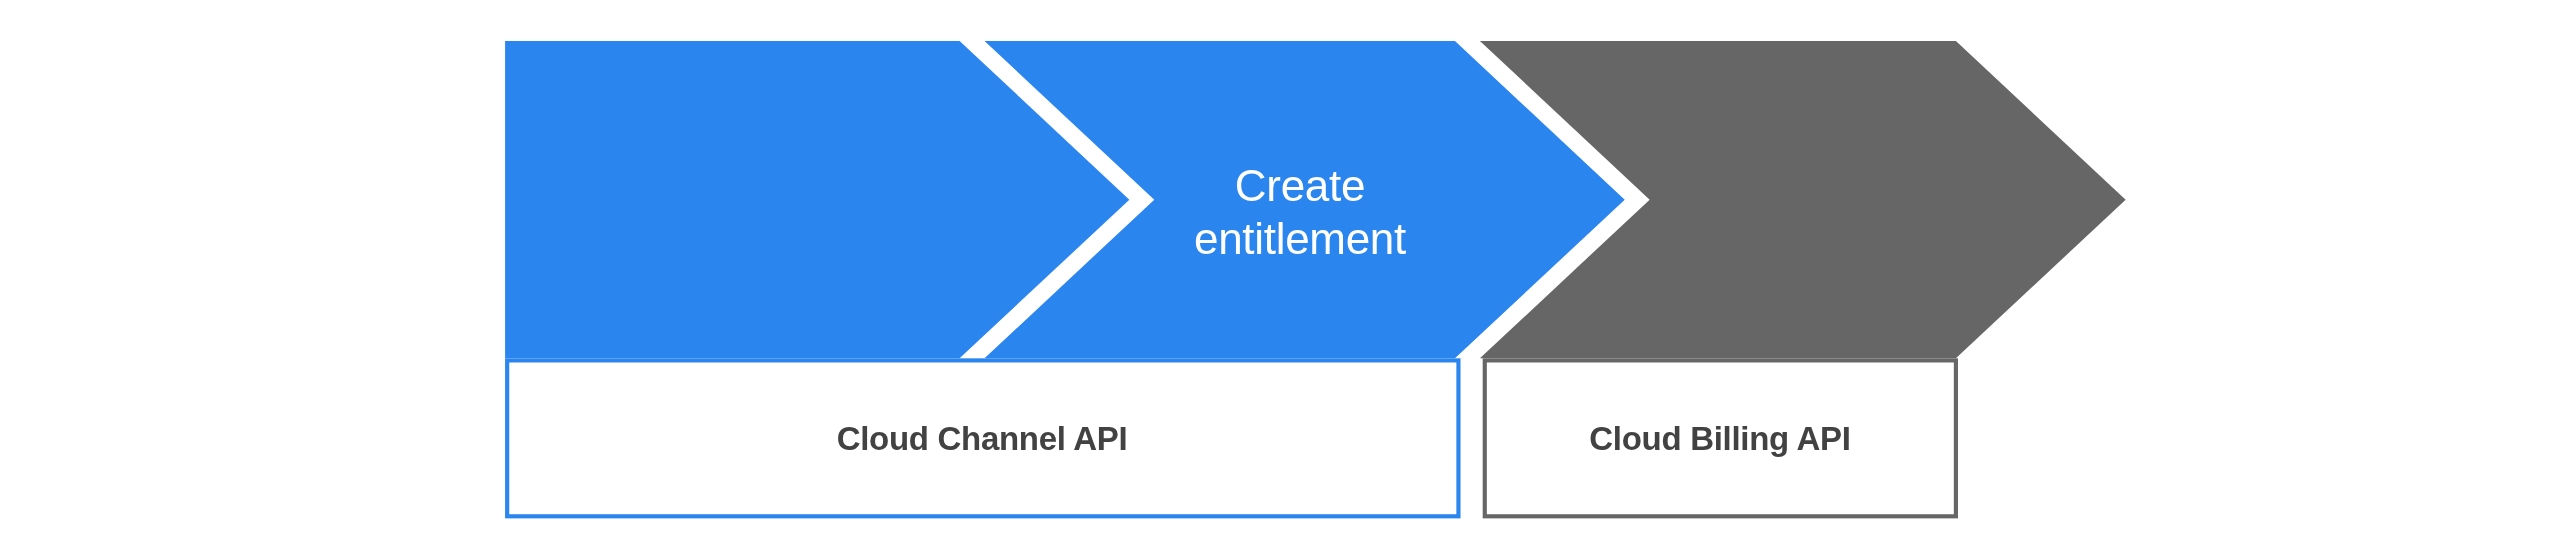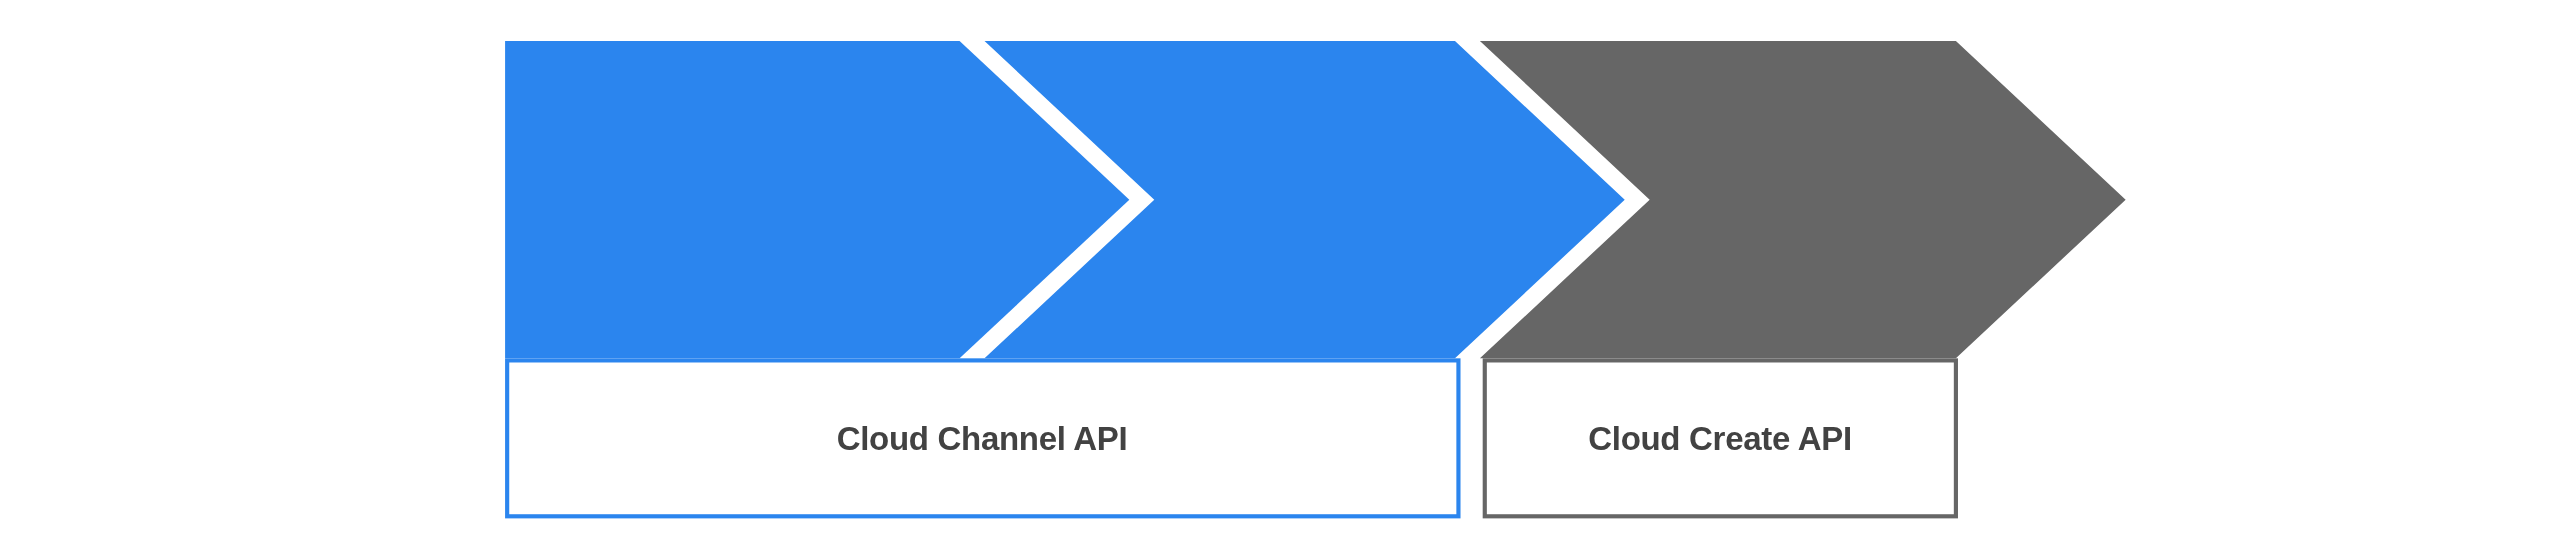--- a/index.html
+++ b/index.html
@@ -59,20 +59,22 @@
 
     <rect x="732" y="520" width="1373" height="225" fill="#ffffff" stroke-width="6" stroke="#2B85EE"></rect>
     <rect x="2143" y="520" width="680" height="225" fill="#ffffff" stroke-width="6" stroke="#666666"></rect>
 
     <polygon points="729,59 1385,59 1630,288 1385,517 729,517" fill="#2B85EE"></polygon>
     <polygon points="1421,59 2100,59 2345,288 2100,517 1421,517 1666,288" fill="#2B85EE"></polygon>
     <polygon points="2136,59 2823,59 3068,288 2823,517 2136,517 2381,288" fill="#666666"></polygon>
   </svg>
 
 
+  <div class="step-label lbl-step-2">Create
+entitlement</div>
 
 
   <div class="api-label lbl-api-1">Cloud Channel API</div>
 
-  <div class="api-label lbl-api-2">Cloud Create API</div>
+  <div class="api-label lbl-api-2">Cloud Billing API</div>
 
 </div>
 
 
 </body></html>

